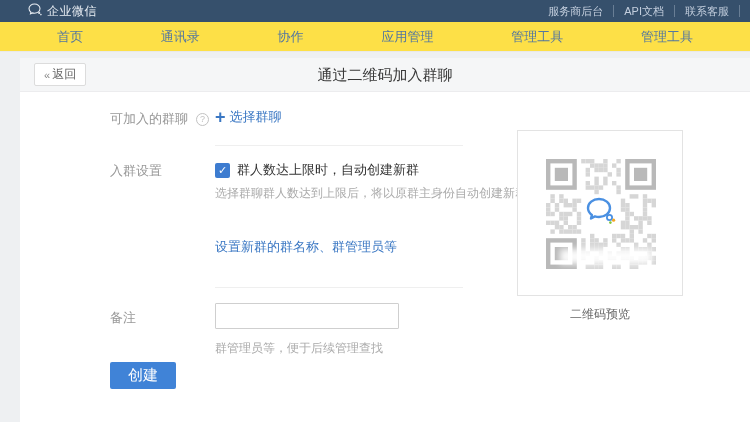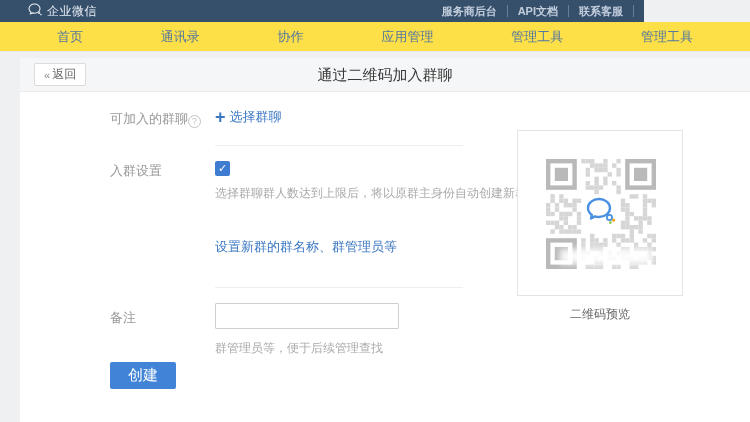--- a/index.html
+++ b/index.html
@@ -5,27 +5,27 @@
   * { margin:0; padding:0; box-sizing:border-box; }
   html,body { width:750px; height:422px; }
   body {
     font-family:"Liberation Sans", sans-serif;
     background:#eef0f2;
     position:relative;
     overflow:hidden;
   }
   
   .topbar {
-    position:absolute; left:0; top:0; width:644px; height:22px;
+    position:absolute; left:0; top:0; width:750px; height:22px;
     background:#36506c; display:flex; align-items:center;
     padding:0 10px 0 28px; color:#cdd7e3;
   }
   .brand { display:flex; align-items:center; gap:5px; }
   .brand-text { font-size:12px; color:#e8edf3; letter-spacing:.5px; }
-  .topbar-links { margin-left:auto; display:flex; align-items:center;font-weight:bold; }
+  .topbar-links { margin-left:auto; display:flex; align-items:center; }
   .topbar-link {
     font-size:11px; color:#c3cedd; padding:0 10px; line-height:12px;
     border-right:1px solid rgba(200,212,227,.35); cursor:pointer;
   }
   
   .navbar {
     position:absolute; left:0; top:22px; width:750px; height:30px;
     background:#fde047; border-bottom:1px solid #e9e9e9;
     display:flex; justify-content:space-around; align-items:stretch;
     padding:0 18px;
@@ -56,21 +56,21 @@
     display:flex; align-items:center; gap:2px;
     font-family:"Liberation Sans", sans-serif;
   }
   .back-chevrons { font-size:11px; color:#888; }
   .page-title {
     position:absolute; left:0; top:0; width:730px; height:34px;
     display:flex; align-items:center; justify-content:center;
     font-size:15px; color:#383838;
   }
   
-  .f-label { position:absolute; font-size:13px; color:#989898; display:flex; align-items:flex-end; gap:0; }
+  .f-label { position:absolute; font-size:13px; color:#989898; display:flex; align-items:center; gap:8px; }
   .info-icon {
     width:13px; height:13px; border:1px solid #c2c2c2; border-radius:50%;
     color:#c2c2c2; font-size:9px; display:inline-flex; align-items:center;
     justify-content:center; line-height:1;
   }
   .link { color:#3a77c3; font-size:13px; cursor:pointer; }
   .select-link { position:absolute; left:195px; top:50px; display:flex; align-items:center; gap:4px; }
   .plus-glyph { font-size:18px; line-height:18px; color:#3a77c3; font-weight:bold; }
   .divider { position:absolute; height:1px; background:#efefef; width:248px; left:195px; }
   .checkbox-row { position:absolute; left:195px; top:103px; display:flex; align-items:center; gap:7px; cursor:pointer; }
@@ -165,20 +165,21 @@
   <div class="select-link">
     <span class="plus-glyph">+</span>
     <span class="link">选择群聊</span>
   </div>
 
   <div class="divider" style="top:87px;"></div>
 
   <div class="f-label" style="left:90px; top:104px;">入群设置</div>
   <div class="checkbox-row">
     <span class="checkbox">✓</span>
+    <span class="checkbox-label">群人数达上限时，自动创建新群</span>
   </div>
   <div class="f-desc" style="left:195px; top:127px;">选择群聊群人数达到上限后，将以原群主身份自动创建新群</div>
 
   <div class="link" style="position:absolute; left:195px; top:180px;">设置新群的群名称、群管理员等</div>
 
   <div class="divider" style="top:229px;"></div>
 
   <div class="f-label" style="left:90px; top:251px;">备注</div>
   <input class="remark-input" type="text" value="" style="">
   <div class="f-desc" style="left:195px; top:282px;">群管理员等，便于后续管理查找</div>

